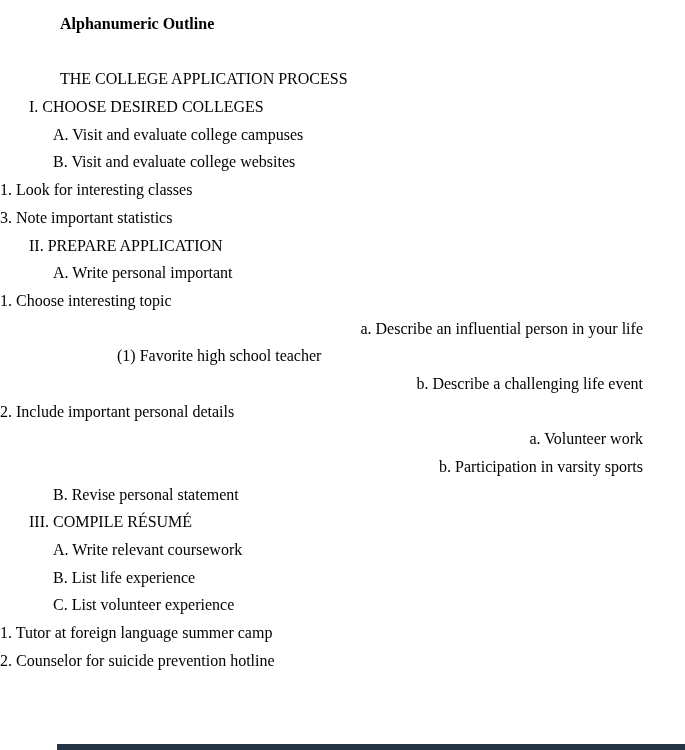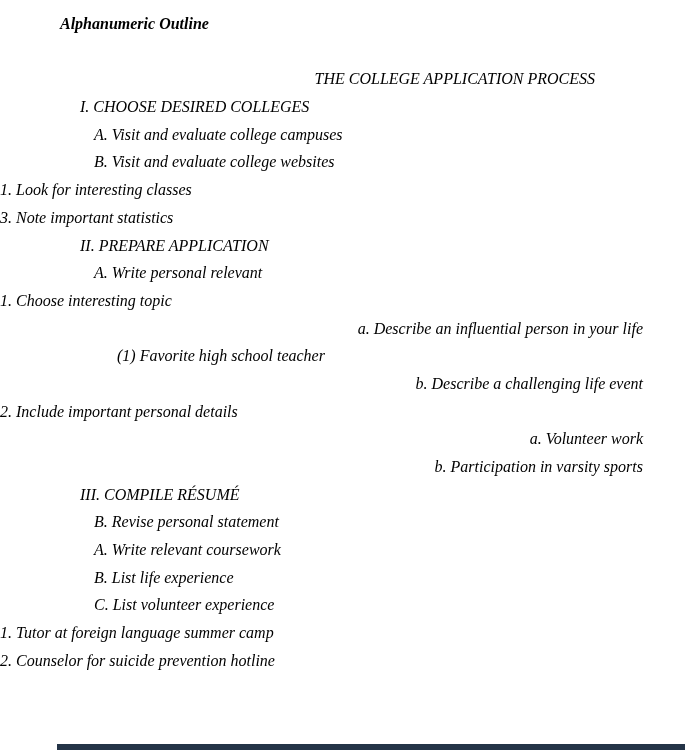--- a/index.html
+++ b/index.html
@@ -13,42 +13,41 @@
     background: #ffffff;
     overflow: hidden;
     font-family: "Liberation Serif", "DejaVu Serif", serif;
     color: #000000;
   }
   .doc {
     position: absolute;
     top: 10px;
     left: 0;
     width: 643px;
-    font-style: italic;
   }
   .line {
     height: 27.7px;
     line-height: 27.7px;
     font-size: 16px;
     white-space: nowrap;
   }
   .doc-label {
     font-weight: bold;
     padding-left: 60px;
   }
   .blank-line {
     height: 27.7px;
   }
   .doc-heading {
     margin-left: 60px;
     margin-right: 48px;
-    text-align: right;
+    text-align: left;
   }
-  .lvl0 { padding-left: 80px; }
-  .lvl1 { padding-left: 94px; }
+  .lvl0 { padding-left: 29px; }
+  .lvl1 { padding-left: 53px; }
   .lvl2 { }
   .lvl3 { padding-left: 166px; text-align: right; }
   .lvl4 { padding-left: 117px; }
   .bottom-bar {
     position: absolute;
     left: 57px;
     top: 744px;
     width: 628px;
     height: 6px;
   }
@@ -63,30 +62,30 @@
 
   <div class="line doc-heading">THE COLLEGE APPLICATION PROCESS</div>
 
   <div>
       <div class="line lvl0">I. CHOOSE DESIRED COLLEGES</div>
       <div class="line lvl1">A. Visit and evaluate college campuses</div>
       <div class="line lvl1">B. Visit and evaluate college websites</div>
       <div class="line lvl2">1. Look for interesting classes</div>
       <div class="line lvl2">3. Note important statistics</div>
       <div class="line lvl0">II. PREPARE APPLICATION</div>
-      <div class="line lvl1">A. Write personal relevant</div>
+      <div class="line lvl1">A. Write personal important</div>
       <div class="line lvl2">1. Choose interesting topic</div>
       <div class="line lvl3">a. Describe an influential person in your life</div>
       <div class="line lvl4">(1) Favorite high school teacher</div>
       <div class="line lvl3">b. Describe a challenging life event</div>
       <div class="line lvl2">2. Include important personal details</div>
       <div class="line lvl3">a. Volunteer work</div>
       <div class="line lvl3">b. Participation in varsity sports</div>
+      <div class="line lvl1">B. Revise personal statement</div>
       <div class="line lvl0">III. COMPILE RÉSUMÉ</div>
-      <div class="line lvl1">B. Revise personal statement</div>
       <div class="line lvl1">A. Write relevant coursework</div>
       <div class="line lvl1">B. List life experience</div>
       <div class="line lvl1">C. List volunteer experience</div>
       <div class="line lvl2">1. Tutor at foreign language summer camp</div>
       <div class="line lvl2">2. Counselor for suicide prevention hotline</div>
     </div>
 </div>
 
 <div class="bottom-bar" style="background: rgb(36, 52, 71);"></div>
 

